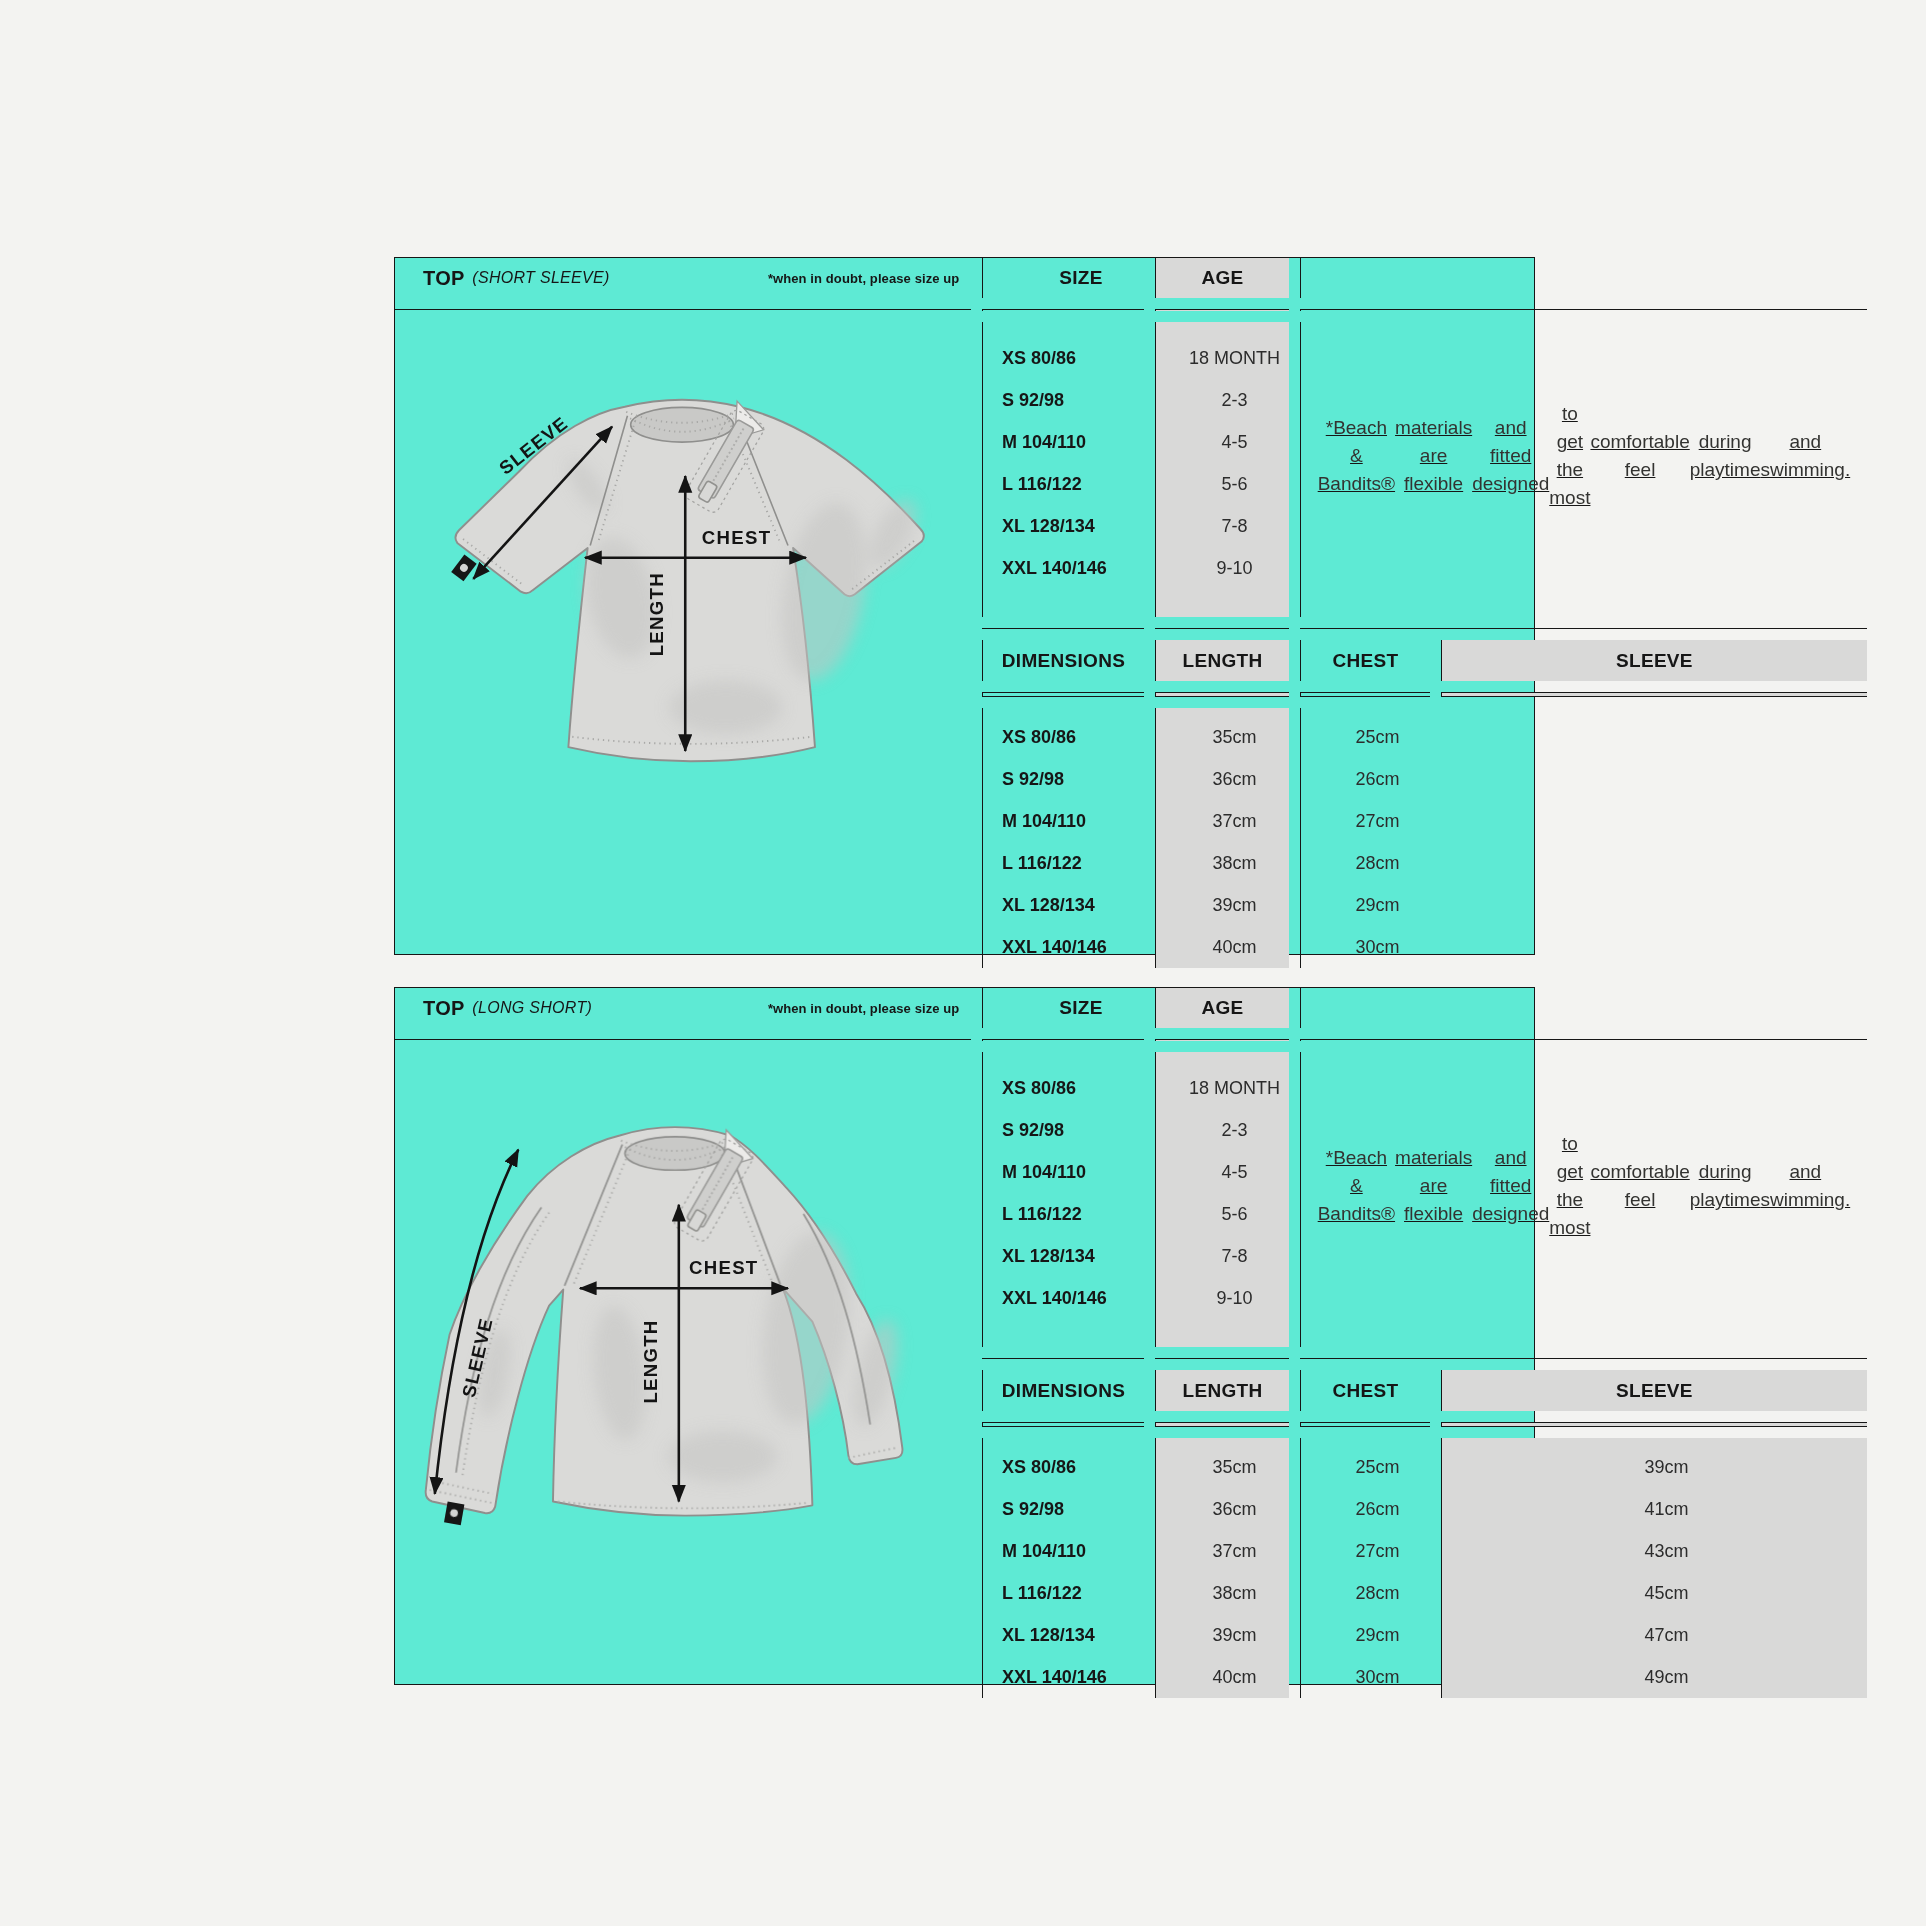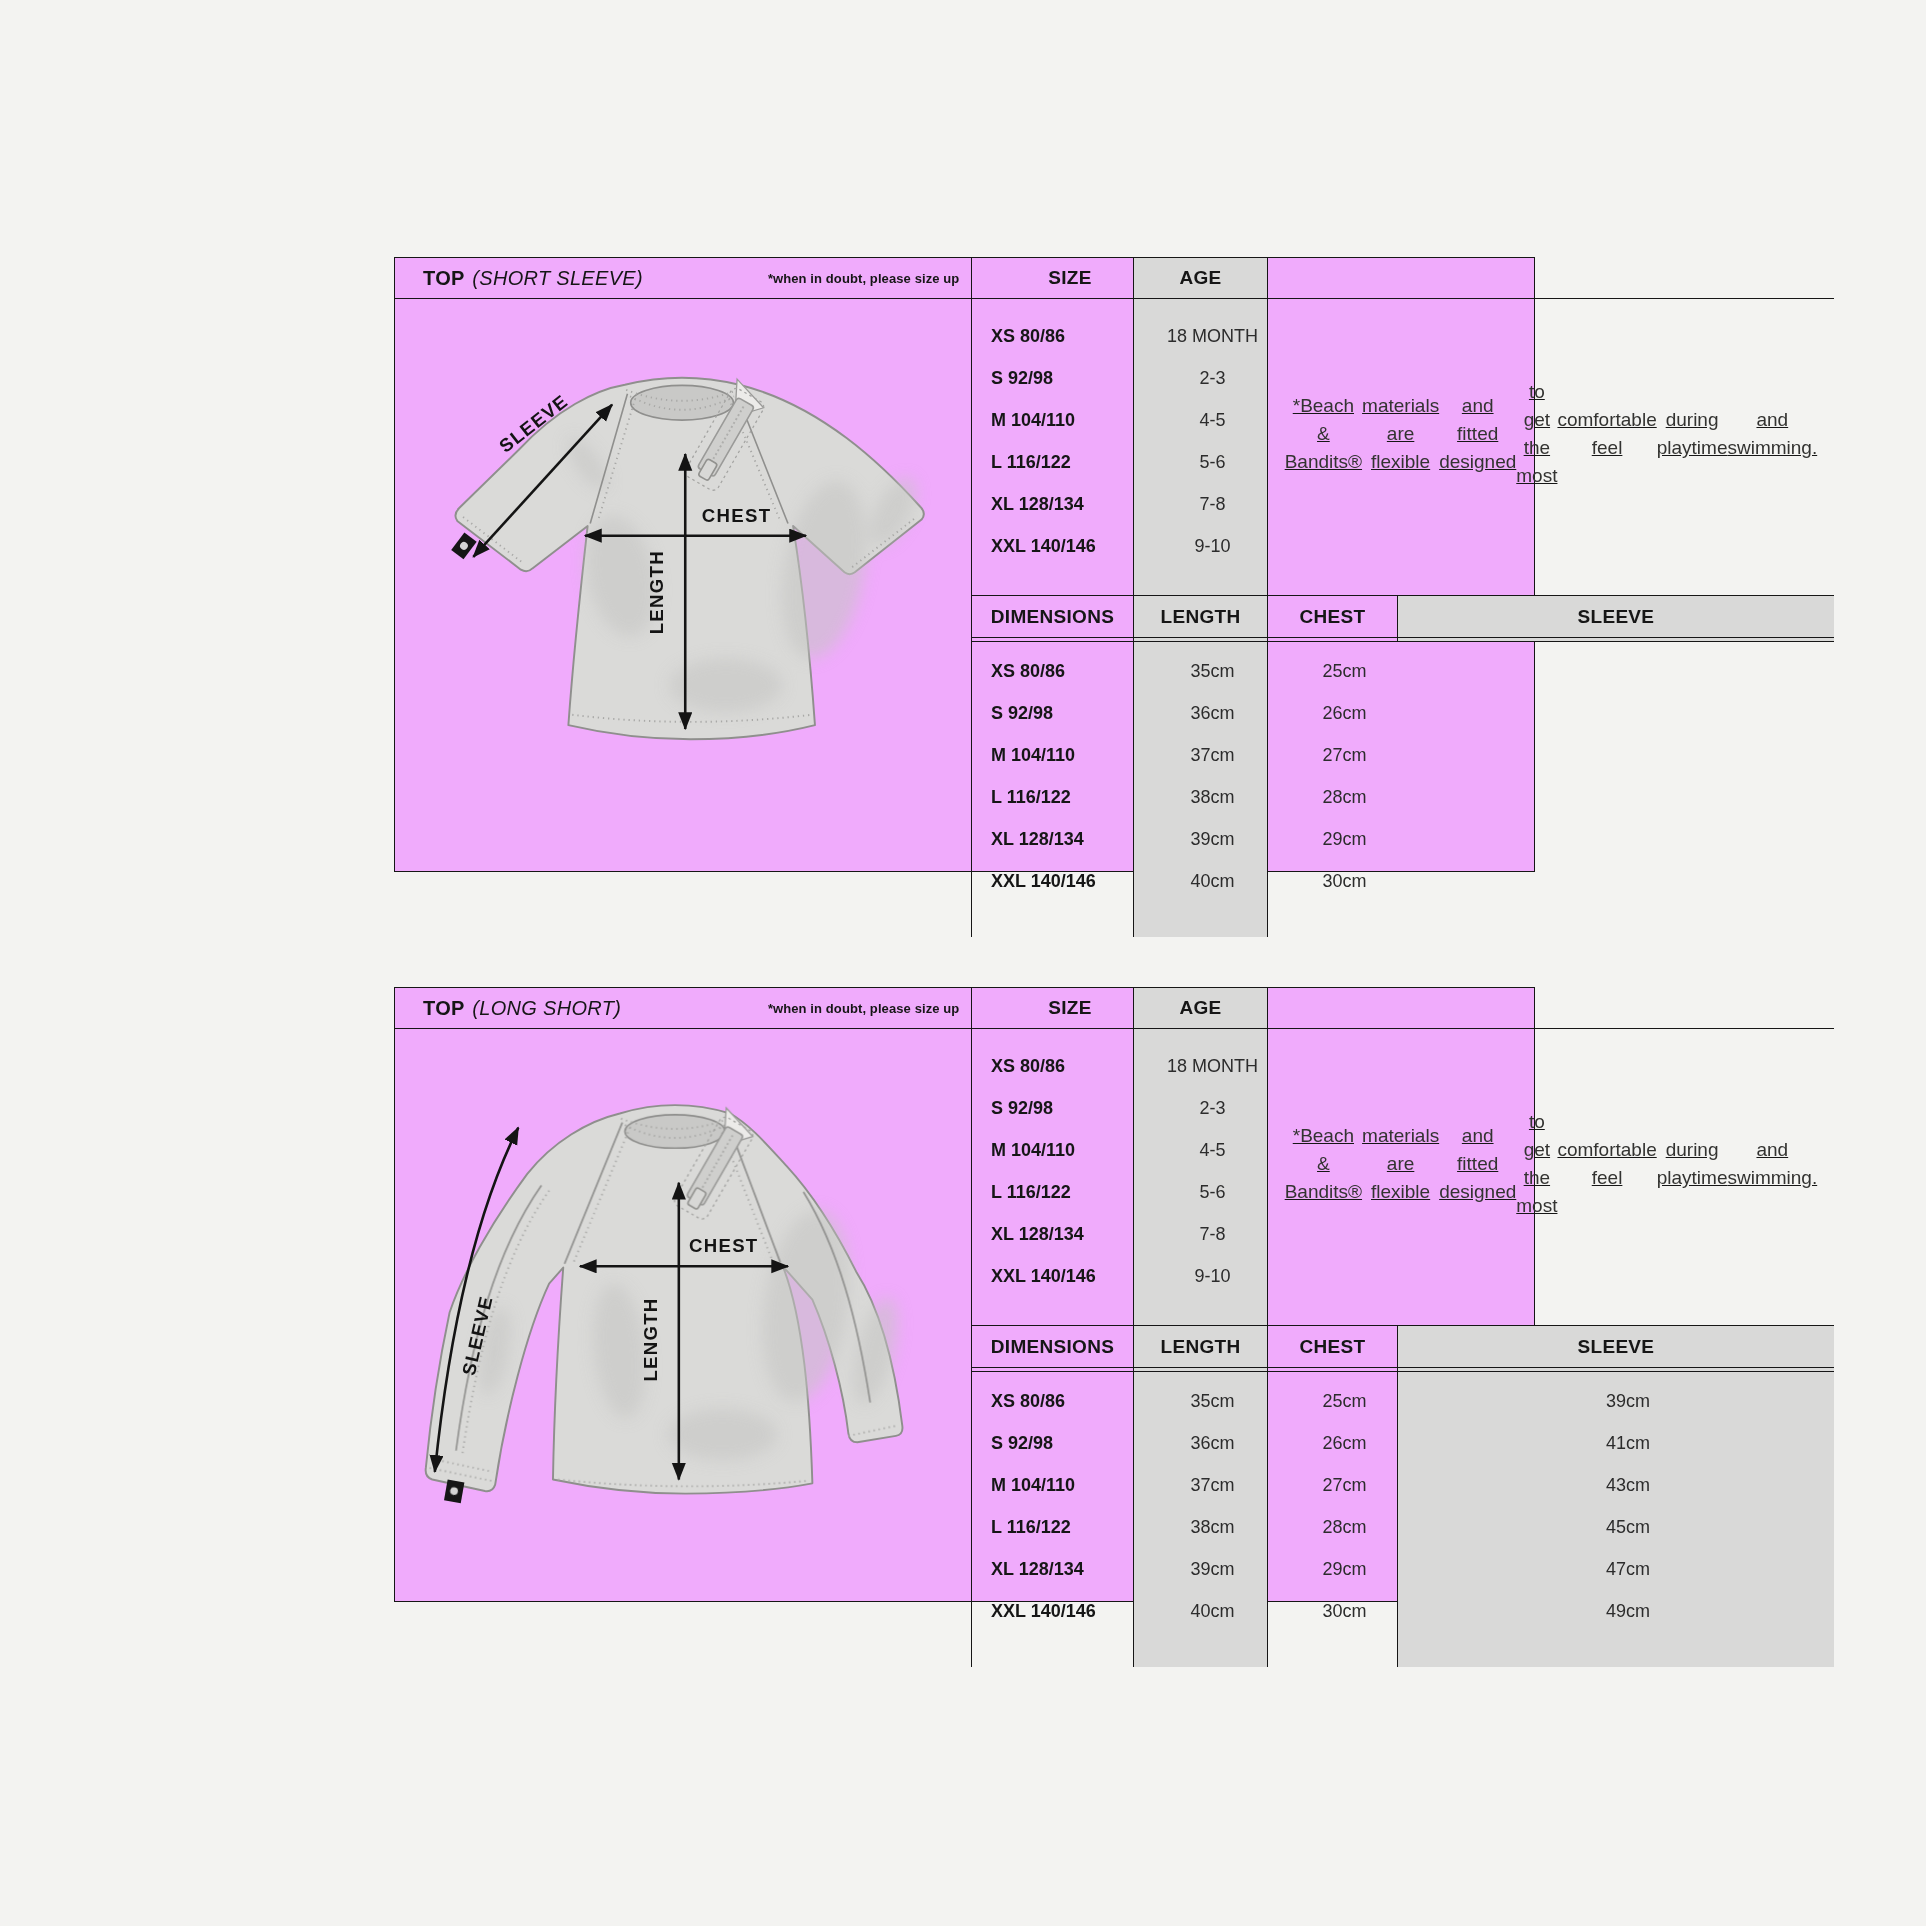--- a/index.html
+++ b/index.html
@@ -4,26 +4,27 @@
 <style>
   * { margin:0; padding:0; box-sizing:border-box; }
   html,body { width:1926px; height:1926px; }
   body {
     position:relative;
     background:#f3f3f1;
     font-family:"Liberation Sans", sans-serif;
     color:#161616;
   }
   .panel {
-    position:absolute; left:394px; width:1141px; height:615px;
-    background:#f0abfc;
+    position:absolute; left:394px; width:1141px; height:698px;
+    background:#5eead4;
     border:1.9px solid #161616;
     display:grid;
     grid-template-columns:576px 162px 134px 130px auto;
     grid-template-rows:40px 1.9px 295px 1.3px 41px 5.1px auto;
+    gap:11px;
   }
   #panel-short { top:257px; }
   #panel-long  { top:987px; }
 
   .gy { background:#d9d9d8; }
   .bl { border-left:1.3px solid #161616; }
 
   
   .a-title  { grid-area:1/1/2/2; display:flex; align-items:center; padding:0 11.6px 0 28px; }
   .a-sizeh  { grid-area:1/2/2/3;padding-left:35px; }
@@ -45,21 +46,21 @@
   .dv-c  { border-top:1.3px solid #161616; border-bottom:1.3px solid #161616; }
   .a-dsizes { grid-area:7/2/8/3; padding-top:7.7px; }
   .a-lens   { grid-area:7/3/8/4; padding-top:7.7px; }
   .a-chests { grid-area:7/4/8/5; padding-top:7.7px; }
   .a-slvs   { grid-area:7/5/8/6; padding-top:7.7px; }
 
   .hd { display:flex; align-items:center; justify-content:center;
         font-weight:700; font-size:19px; letter-spacing:0.3px; }
 
   .t-main { font-weight:700; font-size:20px; letter-spacing:0.3px; }
-  .t-sub  { font-style:italic; font-weight:400; font-size:20px; margin-left:7.7px; letter-spacing:0.3px; }
+  .t-sub  { font-style:italic; font-weight:400; font-size:16px; margin-left:7.7px; letter-spacing:0.3px; }
   .t-note { font-weight:700; font-size:13px; margin-left:auto; letter-spacing:0.1px; }
 
   .rowv { display:block; height:42px; line-height:42px; font-size:18px; }
   .lft  { padding-left:19px; font-weight:700; }
   .ctr  { text-align:center; font-weight:400; color:#2c2c2c;padding-left:24px; }
 
   .note-line { font-size:19px; line-height:28px; color:#333331; }
 
   .diag { width:576px; height:637px; display:block; }
   .diag text { font-family:"Liberation Sans", sans-serif; font-weight:700; font-size:29px; letter-spacing:2px; fill:#141414; }

